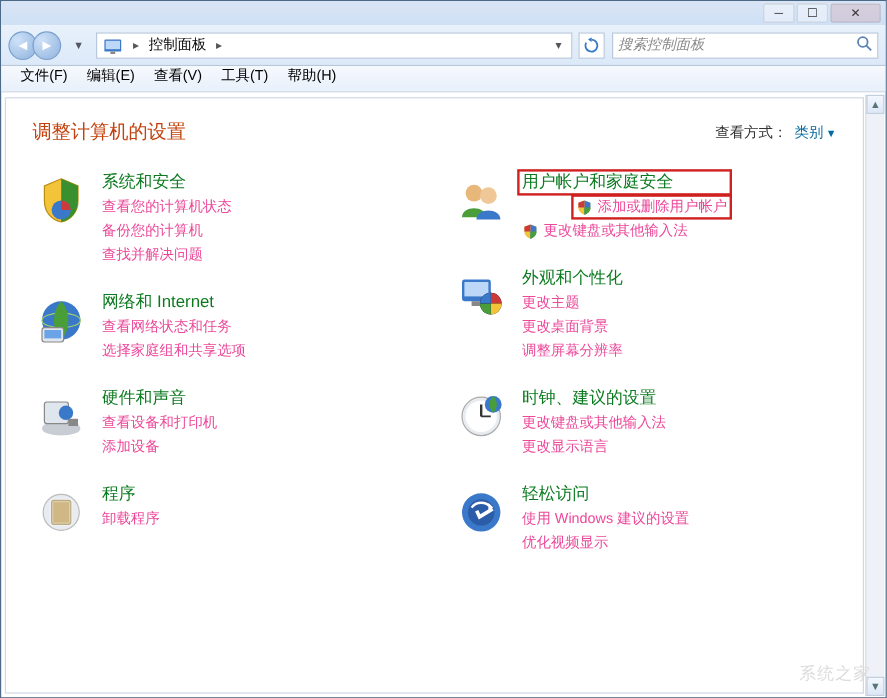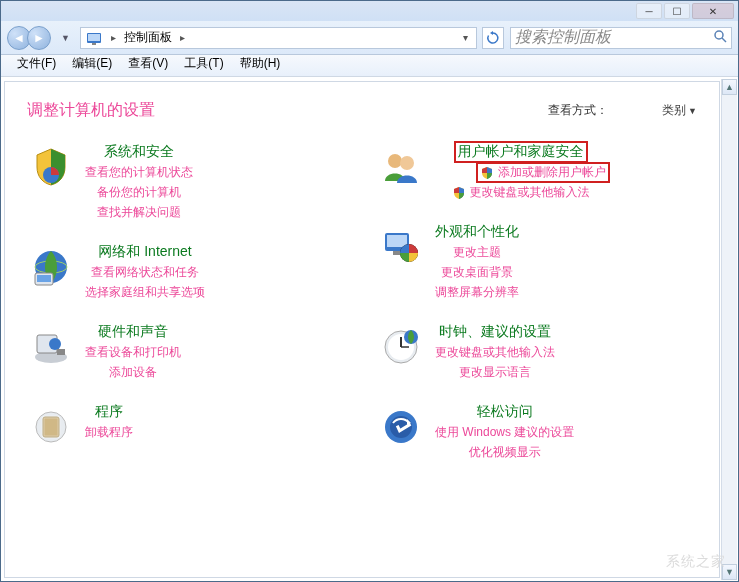--- a/index.html
+++ b/index.html
@@ -12,38 +12,38 @@
     .navbar { height: 34px; background: linear-gradient(#e8f1fb,#dce9f9); display: flex; align-items: center; padding: 0 6px; gap: 6px; border-bottom: 1px solid #b8c8dc; }
     .nav-arrows { display: flex; }
     .nav-arrow { width: 24px; height: 24px; border-radius: 50%; background: radial-gradient(circle at 30% 30%, #cfe1f8, #8fb3de); border: 1px solid #7aa0cc; display: flex; align-items: center; justify-content: center; color: #fff; font-size: 12px; }
     .nav-arrow + .nav-arrow { margin-left: -4px; }
     .nav-dd { font-size: 9px; color: #556; padding: 0 4px; }
     .crumb-icon { width: 18px; height: 18px; display:flex;align-items:center;justify-content:center; }
     .breadcrumb { flex: 0 0 auto; display: flex; align-items: center; height: 22px; border: 1px solid #b8c8dc; background: #fff; font-size: 12px; padding: 0 4px; gap: 4px;}
     .crumb-arrow { color: #555; font-size: 10px; padding: 0 4px;}
     .bc-flex { flex: 1; }
     .refresh { width: 22px; height: 22px; border: 1px solid #b8c8dc; background:#fff; display:flex;align-items:center;justify-content:center; margin-left:-1px;}
-    .searchbar { width: 222px; height: 22px; border: 1px solid #b8c8dc; background: #fff; display: flex; align-items: center; padding: 0 4px; color: #888; font-size: 16px; font-style: italic;}
+    .searchbar { width: 222px; height: 22px; border: 1px solid #b8c8dc; background: #fff; display: flex; align-items: center; padding: 0 4px; color: #888; font-size: 12px; font-style: italic;}
     .searchbar .sicon { margin-left: auto; color:#5a82b6; font-style: normal;}
 
     .menubar { height: 22px; background: linear-gradient(#f6f9fd,#e8f0fb); display: flex; align-items: flex-start; font-size: 12px; padding-left: 8px; border-bottom: 1px solid #cfd8e4; }
     .menu-item { padding: 0 8px; }
 
     .content { position: absolute; left: 3px; right: 18px; top: 80px; bottom: 3px; background: #fff; border: 1px solid #cfd8e4; padding: 18px 22px; overflow: hidden;}
     .heading-row { display: flex; align-items: center; margin-bottom: 22px;}
-    .page-title { font-size: 16px; color: #ec4899; }
+    .page-title { font-size: 16px; color: #c2410c; }
     .view-area { margin-left: auto; font-size: 12px; color: #333; display: flex; align-items: center; gap: 6px;}
-    .view-link { color: #404040; margin-left: 48px; }
+    .view-link { color: #0369a1; }
     .view-link .dd { font-size: 9px; padding-left: 2px;}
 
     .categories { display: flex; gap: 30px; }
     .col { flex: 1; display: flex; flex-direction: column; gap: 22px; }
     .cat { display: flex; gap: 10px; }
     .cat-icon { width: 48px; height: 48px; flex-shrink: 0; display:flex; align-items:center; justify-content:center; }
-    .cat-body { display: flex; flex-direction: column; gap: 3px; font-size: 12px; align-items: center; }
+    .cat-body { display: flex; flex-direction: column; gap: 3px; font-size: 12px; }
     .cat-title { color: #0b7a1f; font-size: 14px; }
     .cat-link { color: #ec4899; text-decoration: none; display: flex; align-items: center; gap: 4px;}
     .shield-small { width:14px; height:14px; display:inline-flex; align-items:center; justify-content:center;}
     .highlight { border: 2px solid #d02020; padding: 0 2px; margin: -2px -4px; }
 
     .scroll-track { position: absolute; right: 1px; top: 78px; bottom: 1px; width: 16px; background: #eef2f8; border-left: 1px solid #d4dce8;}
     .scroll-btn { height: 16px; background: linear-gradient(#f3f7fe,#dde7f6); border: 1px solid #c2cfde; display:flex;align-items:center;justify-content:center;font-size:9px;color:#577;}
     .scroll-btn.bot { position:absolute; bottom:0; left:0; right:0;}
 
     .watermark { position:absolute; right:12px; bottom:10px; font-size:14px; color:#dcdcdc; font-weight:500; letter-spacing:1px; pointer-events:none;}

